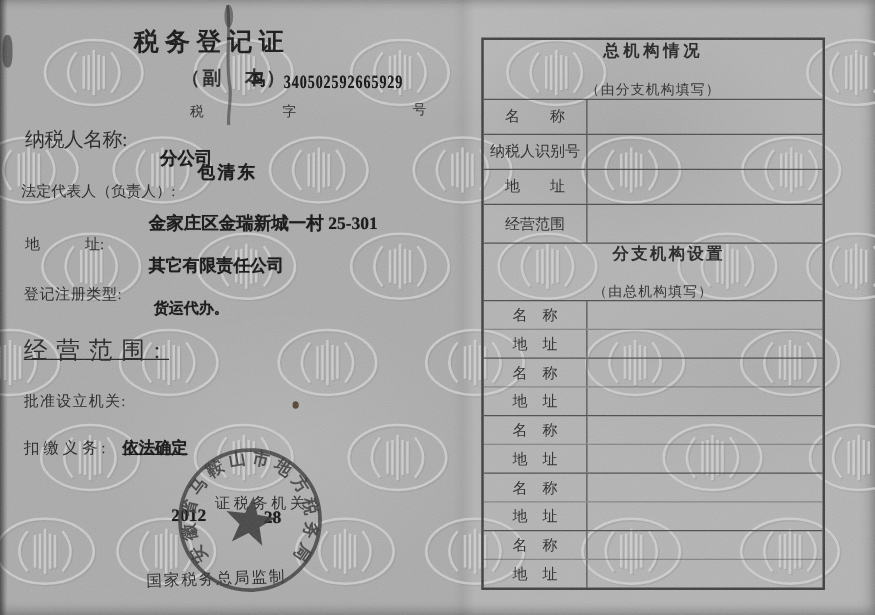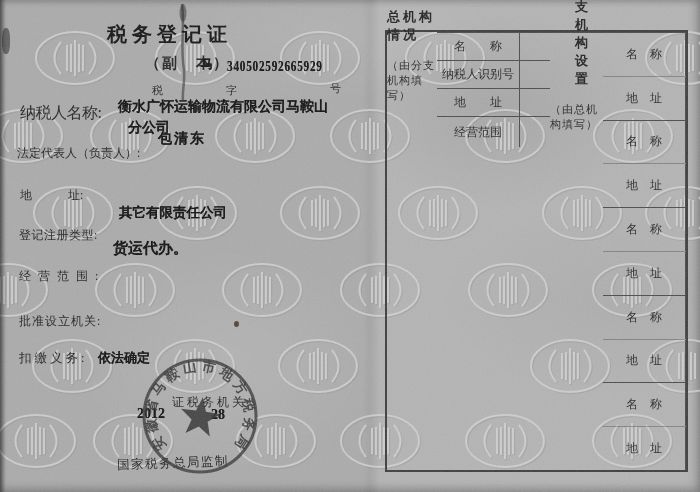--- a/index.html
+++ b/index.html
@@ -13,23 +13,23 @@
       radial-gradient(ellipse 300px 120px at 320px 30px, rgba(255,255,255,.08), transparent 60%),
       linear-gradient(90deg, rgba(0,0,0,.05) 362px, rgba(0,0,0,.09) 370px, rgba(0,0,0,0) 380px);
     box-shadow: inset 0 -4px 8px rgba(0,0,0,.18), inset -5px 0 9px rgba(0,0,0,.14), inset 0 3px 5px rgba(0,0,0,.10);
     font-family:"Liberation Serif","DejaVu Serif",serif;
   }
   .t{position:absolute; white-space:nowrap; color:#262626; line-height:1.15;}
   .v{font-weight:bold; color:#121212; text-shadow:0 0 .6px rgba(30,30,30,.7);}
   .title{font-size:20px; letter-spacing:5px; font-weight:bold; color:#161616;}
   
   .tableC{
-    position:absolute; left:385px; top:30px; width:303px; height:442px;
+    position:absolute; left:385px; top:30px; width:275px; height:442px;
     border:2px solid #3e3e3e; box-sizing:border-box;
-    display:flex; flex-direction:row; color:#2b2b2b;
+    display:flex; flex-direction:column; color:#2b2b2b;
   }
   .thead{display:flex; flex-direction:column; align-items:center; justify-content:center;}
   .thead .h1{font-size:13px; letter-spacing:3px; font-weight:bold; color:#242424;}
   .thead .h2{font-size:11px; letter-spacing:1px; margin-top:14px;}
   .trow{display:flex; border-top:1px solid #4c4c4c;}
   .tlabel{width:82px; border-right:1px solid #4c4c4c; display:flex; align-items:center; justify-content:center; font-size:12px; color:#2b2b2b;}
   .tvalue{flex:1;}
   #s2-rows{flex:1; display:flex; flex-direction:column;}
   .tpair{flex:1; display:flex; flex-direction:column; border-top:1px solid #4c4c4c;}
   .tpair .trow{flex:1; border-top:none;}
@@ -108,38 +108,38 @@
 
   <span class="t" style="left:145px; top:55px; font-size:15px; letter-spacing:2px; font-weight:bold;">（副　本）</span>
   <span class="t title" style="left:107px; top:23px;">税务登记证</span>
   <span class="t v" style="left:201px; top:58px; font-size:12px;">马</span>
   <span class="t v" style="left:227px; top:58px; font-size:15px; transform:scaleX(.75); transform-origin:left top; letter-spacing:1px;">340502592665929</span>
   <span class="t" style="left:152px; top:84px; font-size:11px;">税</span>
   <span class="t" style="left:226px; top:84px; font-size:11px;">字</span>
   <span class="t" style="left:330px; top:82px; font-size:11px;">号</span>
 
   <span class="t" style="left:20px; top:104px; font-size:16px; letter-spacing:-.5px;">纳税人名称:</span>
-  <span class="t v" style="left:118px; top:99px; font-size:14px;">衡水广怀运输物流有限公司马鞍山</span>
   <span class="t v" style="left:118px; top:120px; font-size:14px;margin-left:10px;">分公司</span>
 
   <span class="t v" style="left:158px; top:131px; font-size:14px; letter-spacing:2px;">包清东</span>
   <span class="t" style="left:17px; top:147px; font-size:12px;">法定代表人（负责人）:</span>
 
+  <span class="t v" style="left:119px; top:172px; font-size:14px;">金家庄区金瑞新城一村 25-301</span>
   <span class="t" style="left:20px; top:189px; font-size:12px;">地　　　址:</span>
 
   <span class="t v" style="left:119px; top:205px; font-size:13.5px;">其它有限责任公司</span>
   <span class="t" style="left:19px; top:229px; font-size:12px; letter-spacing:.5px;">登记注册类型:</span>
 
-  <span class="t v" style="left:113px; top:240px; font-size:15px;text-align:center;">货运代办。</span>
-  <span class="t" style="left:19px; top:270px; font-size:12px; letter-spacing:7px;">经营范围:</span>
+  <span class="t v" style="left:123px; top:240px; font-size:12px;text-align:center;">货运代办。</span>
+  <span class="t" style="left:19px; top:270px; font-size:19px; letter-spacing:7px;text-decoration:underline;">经营范围:</span>
 
   <span class="t" style="left:19px; top:315px; font-size:12px; letter-spacing:1px;">批准设立机关:</span>
 
   <span class="t" style="left:19px; top:351px; font-size:12.5px; letter-spacing:3px;">扣缴义务:</span>
-  <span class="t v" style="left:98px; top:351px; font-size:13px;">依法确定</span>
+  <span class="t v" style="left:98px; top:351px; font-size:13px;text-decoration:underline;">依法确定</span>
 
   <span class="t" style="left:172px; top:396px; font-size:12px; letter-spacing:3px;">证税务机关</span>
   <span class="t v" style="left:137px; top:406px; font-size:14px;">2012</span>
   <span class="t v" style="left:211px; top:407px; font-size:14px;">28</span>
 
   <span class="t" style="left:117px; top:456px; font-size:12.5px; letter-spacing:1.5px; transform:rotate(-2deg);">国家税务总局监制</span>
 
   <svg class="lay" style="left:137px; top:353px;" width="126" height="126">
     <circle cx="63" cy="63" r="56" fill="none" stroke="#3a3a3a" stroke-width="3" opacity=".82"></circle>
     <path id="ringPath" d="M31.2,94.8 A45,45 0 1 1 94.8,94.8" fill="none"></path>

